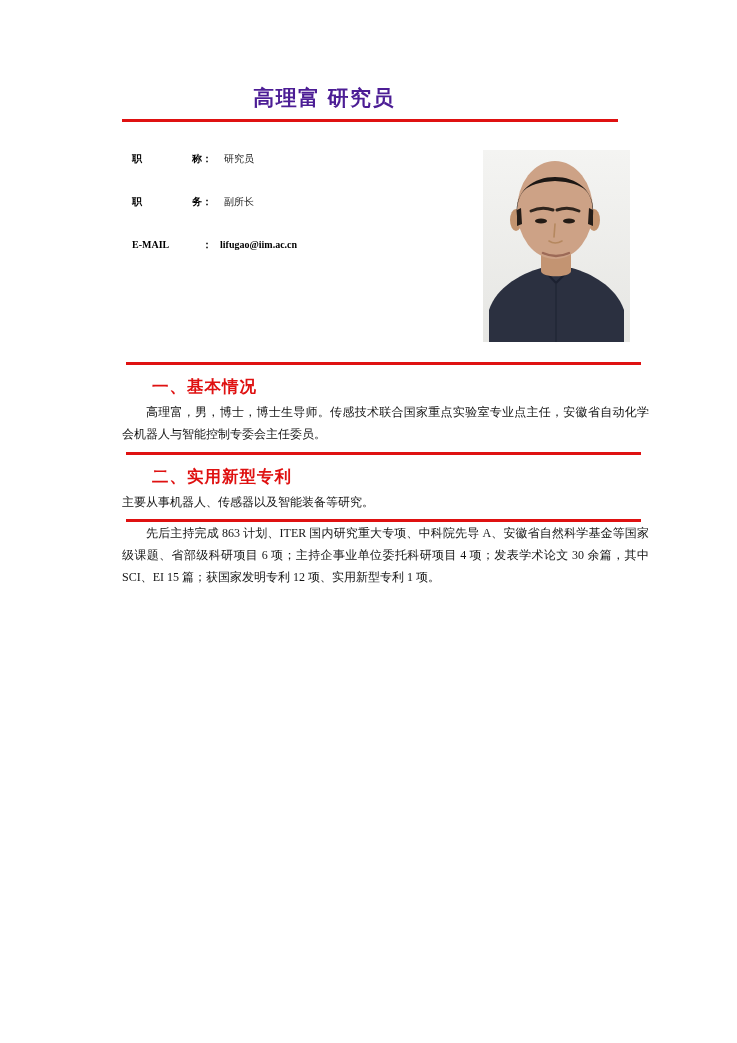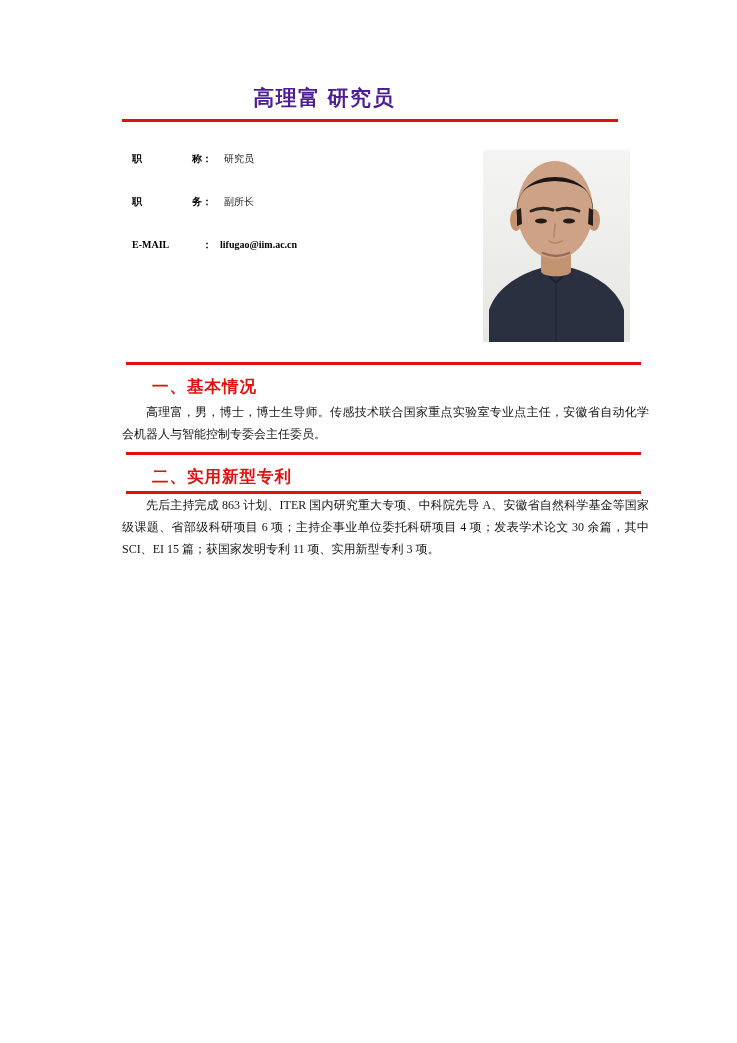--- a/index.html
+++ b/index.html
@@ -107,22 +107,23 @@
 
     <section>
       <div class="sec-rule"></div>
       <div class="sec-head">一、基本情况</div>
       <p class="sec-body indent gap7">高理富，男，博士，博士生导师。传感技术联合国家重点实验室专业点主任，安徽省自动化学会机器人与智能控制专委会主任委员。</p>
     </section>
 
     <section>
       <div class="sec-rule"></div>
       <div class="sec-head">二、实用新型专利</div>
+      <p class="sec-body gap6">主要从事机器人、传感器以及智能装备等研究。</p>
     </section>
 
     <section>
       <div class="sec-rule"></div>
-      <p class="sec-body indent">先后主持完成 863 计划、ITER 国内研究重大专项、中科院先导 A、安徽省自然科学基金等国家级课题、省部级科研项目 6 项；主持企事业单位委托科研项目 4 项；发表学术论文 30 余篇，其中 SCI、EI 15 篇；获国家发明专利 11 项、实用新型专利 3 项。</p>
+      <p class="sec-body indent">先后主持完成 863 计划、ITER 国内研究重大专项、中科院先导 A、安徽省自然科学基金等国家级课题、省部级科研项目 6 项；主持企事业单位委托科研项目 4 项；发表学术论文 30 余篇，其中 SCI、EI 15 篇；获国家发明专利 12 项、实用新型专利 1 项。</p>
     </section>
 
   </div>
 
 </div>
 
 </body></html>

